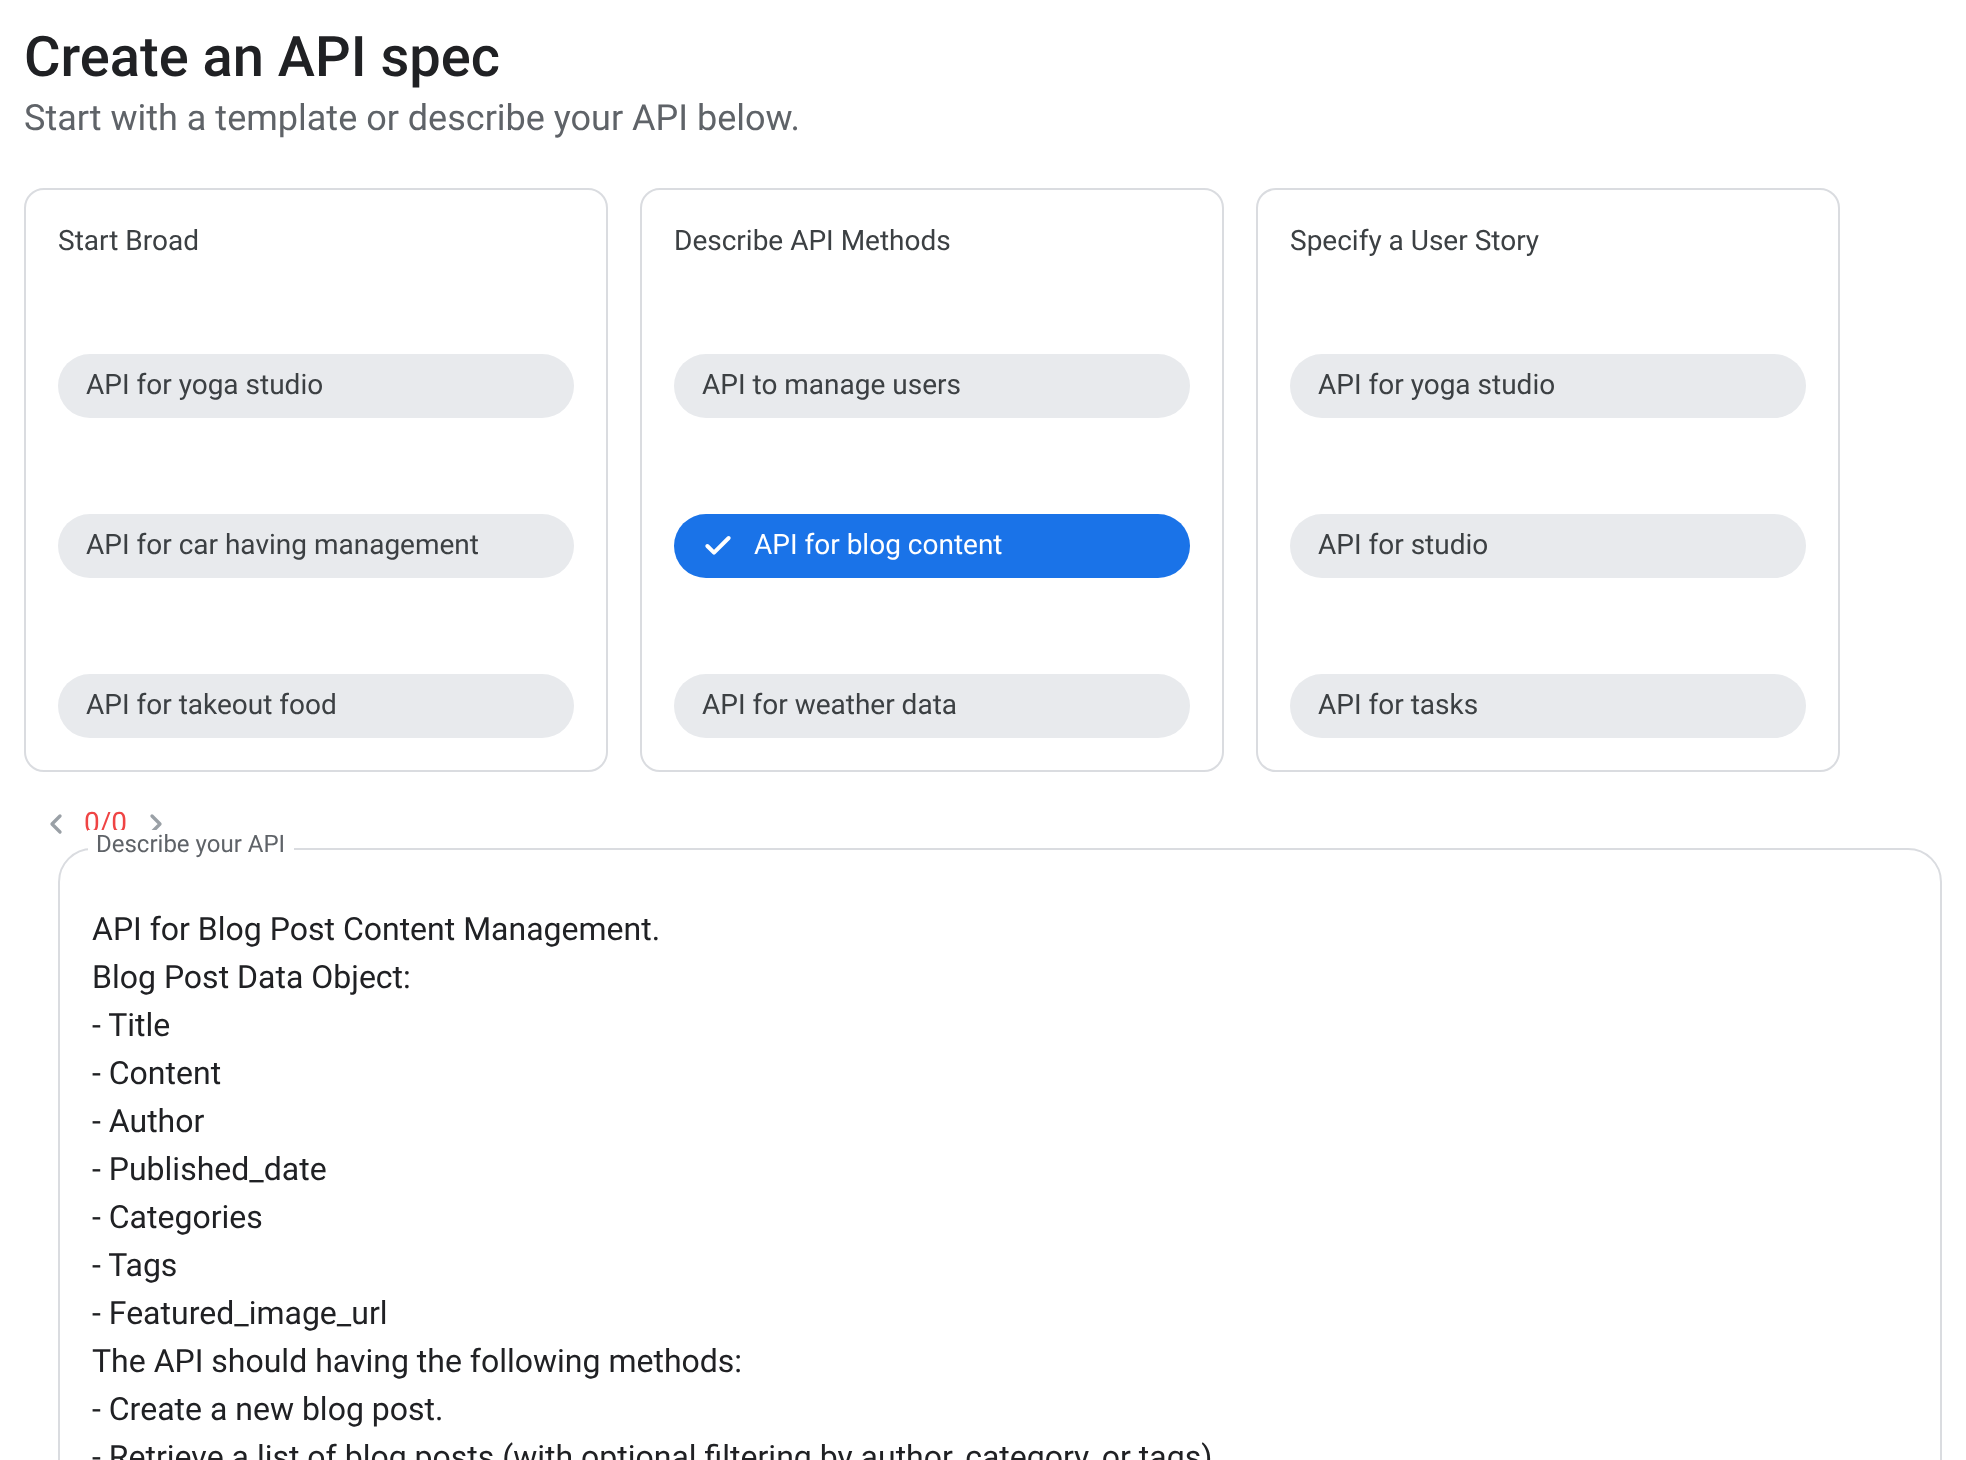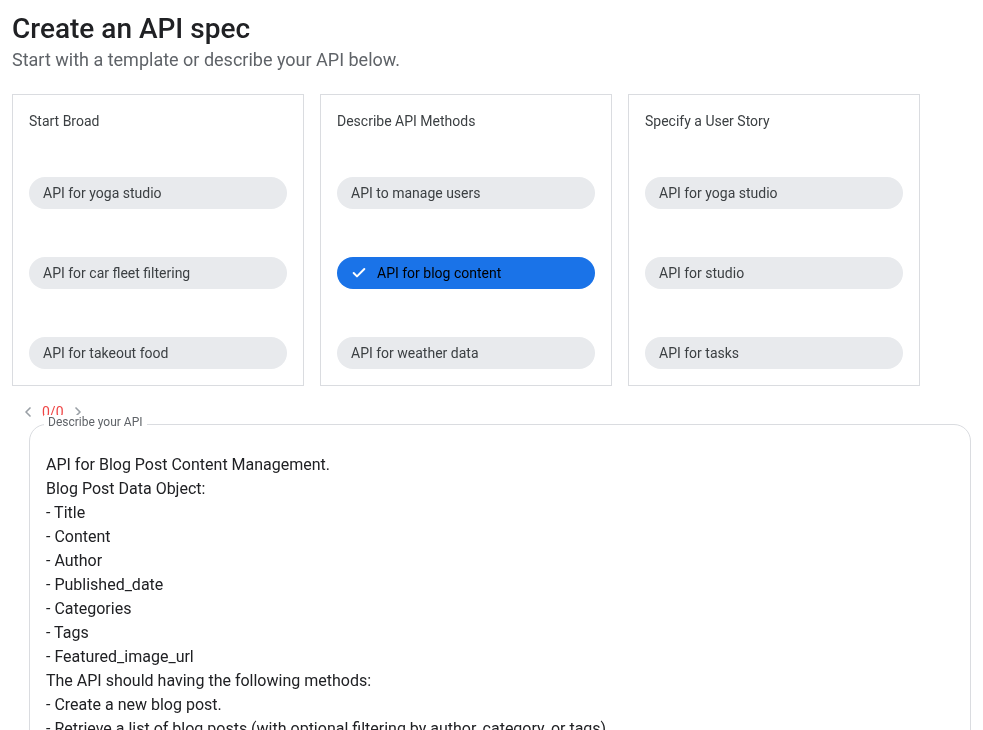--- a/index.html
+++ b/index.html
@@ -21,21 +21,21 @@
     color: #5f6368;
     margin-bottom: 24px;
   }
   .cards-row {
     display: flex;
     gap: 16px;
     margin-bottom: 18px;
   }
   .card {
     border: 1px solid #dadce0;
-    border-radius: 0;
+    border-radius: 10px;
     padding: 18px 16px 16px 16px;
     width: 292px;
   }
   .card-title {
     font-size: 14px;
     color: #3c4043;
     margin-bottom: 14px;
   }
   .chip {
     display: flex;
@@ -46,21 +46,21 @@
     margin-bottom: 8px;
     font-size: 14px;
     color: #3c4043;
     cursor: pointer;
     min-height: 32px;
     margin-top: 48px;
   }
   .chip:last-child { margin-bottom: 0; align-items: center; }
   .chip.selected {
     background: #1a73e8;
-    color: #000000;
+    color: #ffffff;
   }
   .chip .check {
     margin-right: 10px;
     display: inline-flex;
   }
   .pager {
     display: flex;
     align-items: center;
     gap: 6px;
     color: #ef4444;
@@ -123,21 +123,21 @@
 <h1 class="page-title">Create an API spec</h1>
 <p class="page-subtitle">Start with a template or describe your API below.</p>
 
 <div class="cards-row" id="cards-row">
     <div class="card">
       <div class="card-title">Start Broad</div>
       <div class="chip">
         <span>API for yoga studio</span>
       </div>
       <div class="chip">
-        <span>API for car fleet filtering</span>
+        <span>API for car having management</span>
       </div>
       <div class="chip">
         <span>API for takeout food</span>
       </div>
     </div>
     <div class="card">
       <div class="card-title">Describe API Methods</div>
       <div class="chip">
         <span>API to manage users</span>
       </div>

